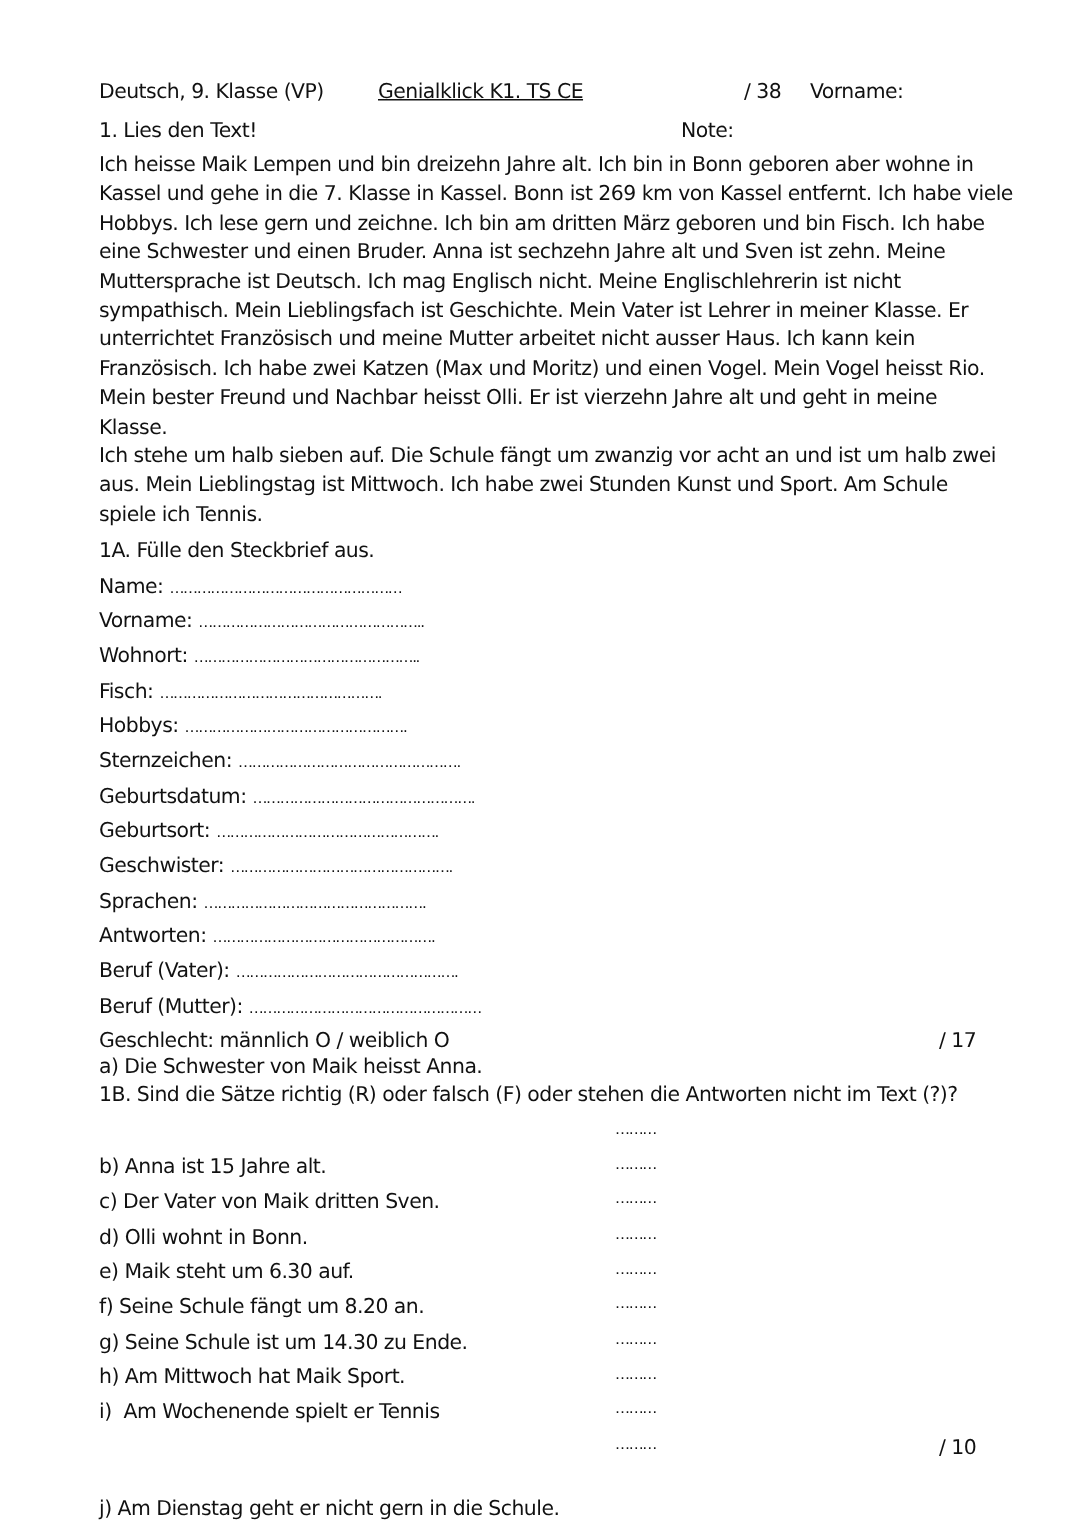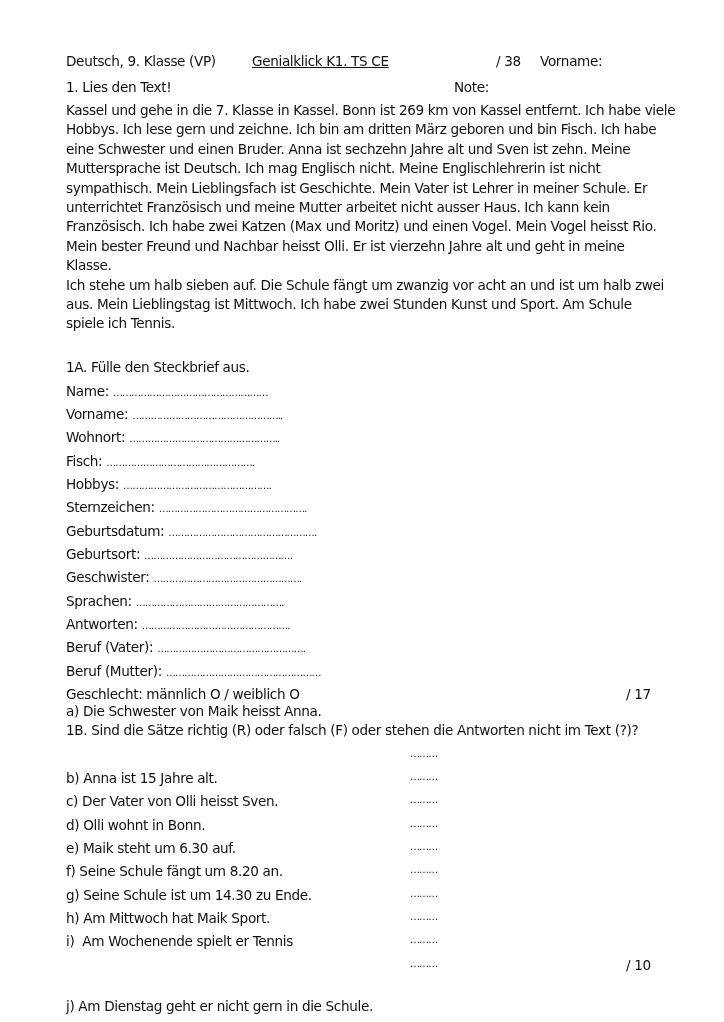--- a/index.html
+++ b/index.html
@@ -24,25 +24,26 @@
 
 <div class="abs" style="left:66px; top:52px;">Deutsch, 9. Klasse (VP)</div>
 <div class="abs underline" style="left:252px; top:52px;">Genialklick K1. TS CE</div>
 <div class="abs" style="left:496px; top:52px;">/ 38</div>
 <div class="abs" style="left:540px; top:52px;">Vorname:</div>
 
 <div class="abs" style="left:66px; top:78px;">1. Lies den Text!</div>
 <div class="abs" style="left:454px; top:78px;">Note:</div>
 
 <div class="para">
+  <span class="line">Ich heisse Maik Lempen und bin dreizehn Jahre alt. Ich bin in Bonn geboren aber wohne in</span>
   <span class="line">Kassel und gehe in die 7. Klasse in Kassel. Bonn ist 269 km von Kassel entfernt. Ich habe viele</span>
   <span class="line">Hobbys. Ich lese gern und zeichne. Ich bin am dritten März geboren und bin Fisch. Ich habe</span>
   <span class="line">eine Schwester und einen Bruder. Anna ist sechzehn Jahre alt und Sven ist zehn. Meine</span>
   <span class="line">Muttersprache ist Deutsch. Ich mag Englisch nicht. Meine Englischlehrerin ist nicht</span>
-  <span class="line">sympathisch. Mein Lieblingsfach ist Geschichte. Mein Vater ist Lehrer in meiner Schule. Er</span>
+  <span class="line">sympathisch. Mein Lieblingsfach ist Geschichte. Mein Vater ist Lehrer in meiner Klasse. Er</span>
   <span class="line">unterrichtet Französisch und meine Mutter arbeitet nicht ausser Haus. Ich kann kein</span>
   <span class="line">Französisch. Ich habe zwei Katzen (Max und Moritz) und einen Vogel. Mein Vogel heisst Rio.</span>
   <span class="line">Mein bester Freund und Nachbar heisst Olli. Er ist vierzehn Jahre alt und geht in meine</span>
   <span class="line">Klasse.</span>
   <span class="line">Ich stehe um halb sieben auf. Die Schule fängt um zwanzig vor acht an und ist um halb zwei</span>
   <span class="line">aus. Mein Lieblingstag ist Mittwoch. Ich habe zwei Stunden Kunst und Sport. Am Schule</span>
   <span class="line">spiele ich Tennis.</span>
 </div>
 
 <div class="abs" style="left:66px; top:358px;">1A. Fülle den Steckbrief aus.</div>
@@ -103,21 +104,21 @@
 <div class="abs" style="left:626px; top:685px;">/ 17</div>
 
 <div class="abs" style="left:66px; top:721px;">1B. Sind die Sätze richtig (R) oder falsch (F) oder stehen die Antworten nicht im Text (?)?</div>
 
 <div class="stmt" style="top:702px;">a) Die Schwester von Maik heisst Anna.</div>
 <div class="blank" style="top:748px;">………</div>
 
 <div class="stmt" style="top:769px;">b) Anna ist 15 Jahre alt.</div>
 <div class="blank" style="top:771px;">………</div>
 
-<div class="stmt" style="top:792px;">c) Der Vater von Olli heisst Sven.</div>
+<div class="stmt" style="top:792px;">c) Der Vater von Maik dritten Sven.</div>
 <div class="blank" style="top:794px;">………</div>
 
 <div class="stmt" style="top:816px;">d) Olli wohnt in Bonn.</div>
 <div class="blank" style="top:818px;">………</div>
 
 <div class="stmt" style="top:839px;">e) Maik steht um 6.30 auf.</div>
 <div class="blank" style="top:841px;">………</div>
 
 <div class="stmt" style="top:862px;">f) Seine Schule fängt um 8.20 an.</div>
 <div class="blank" style="top:864px;">………</div>

